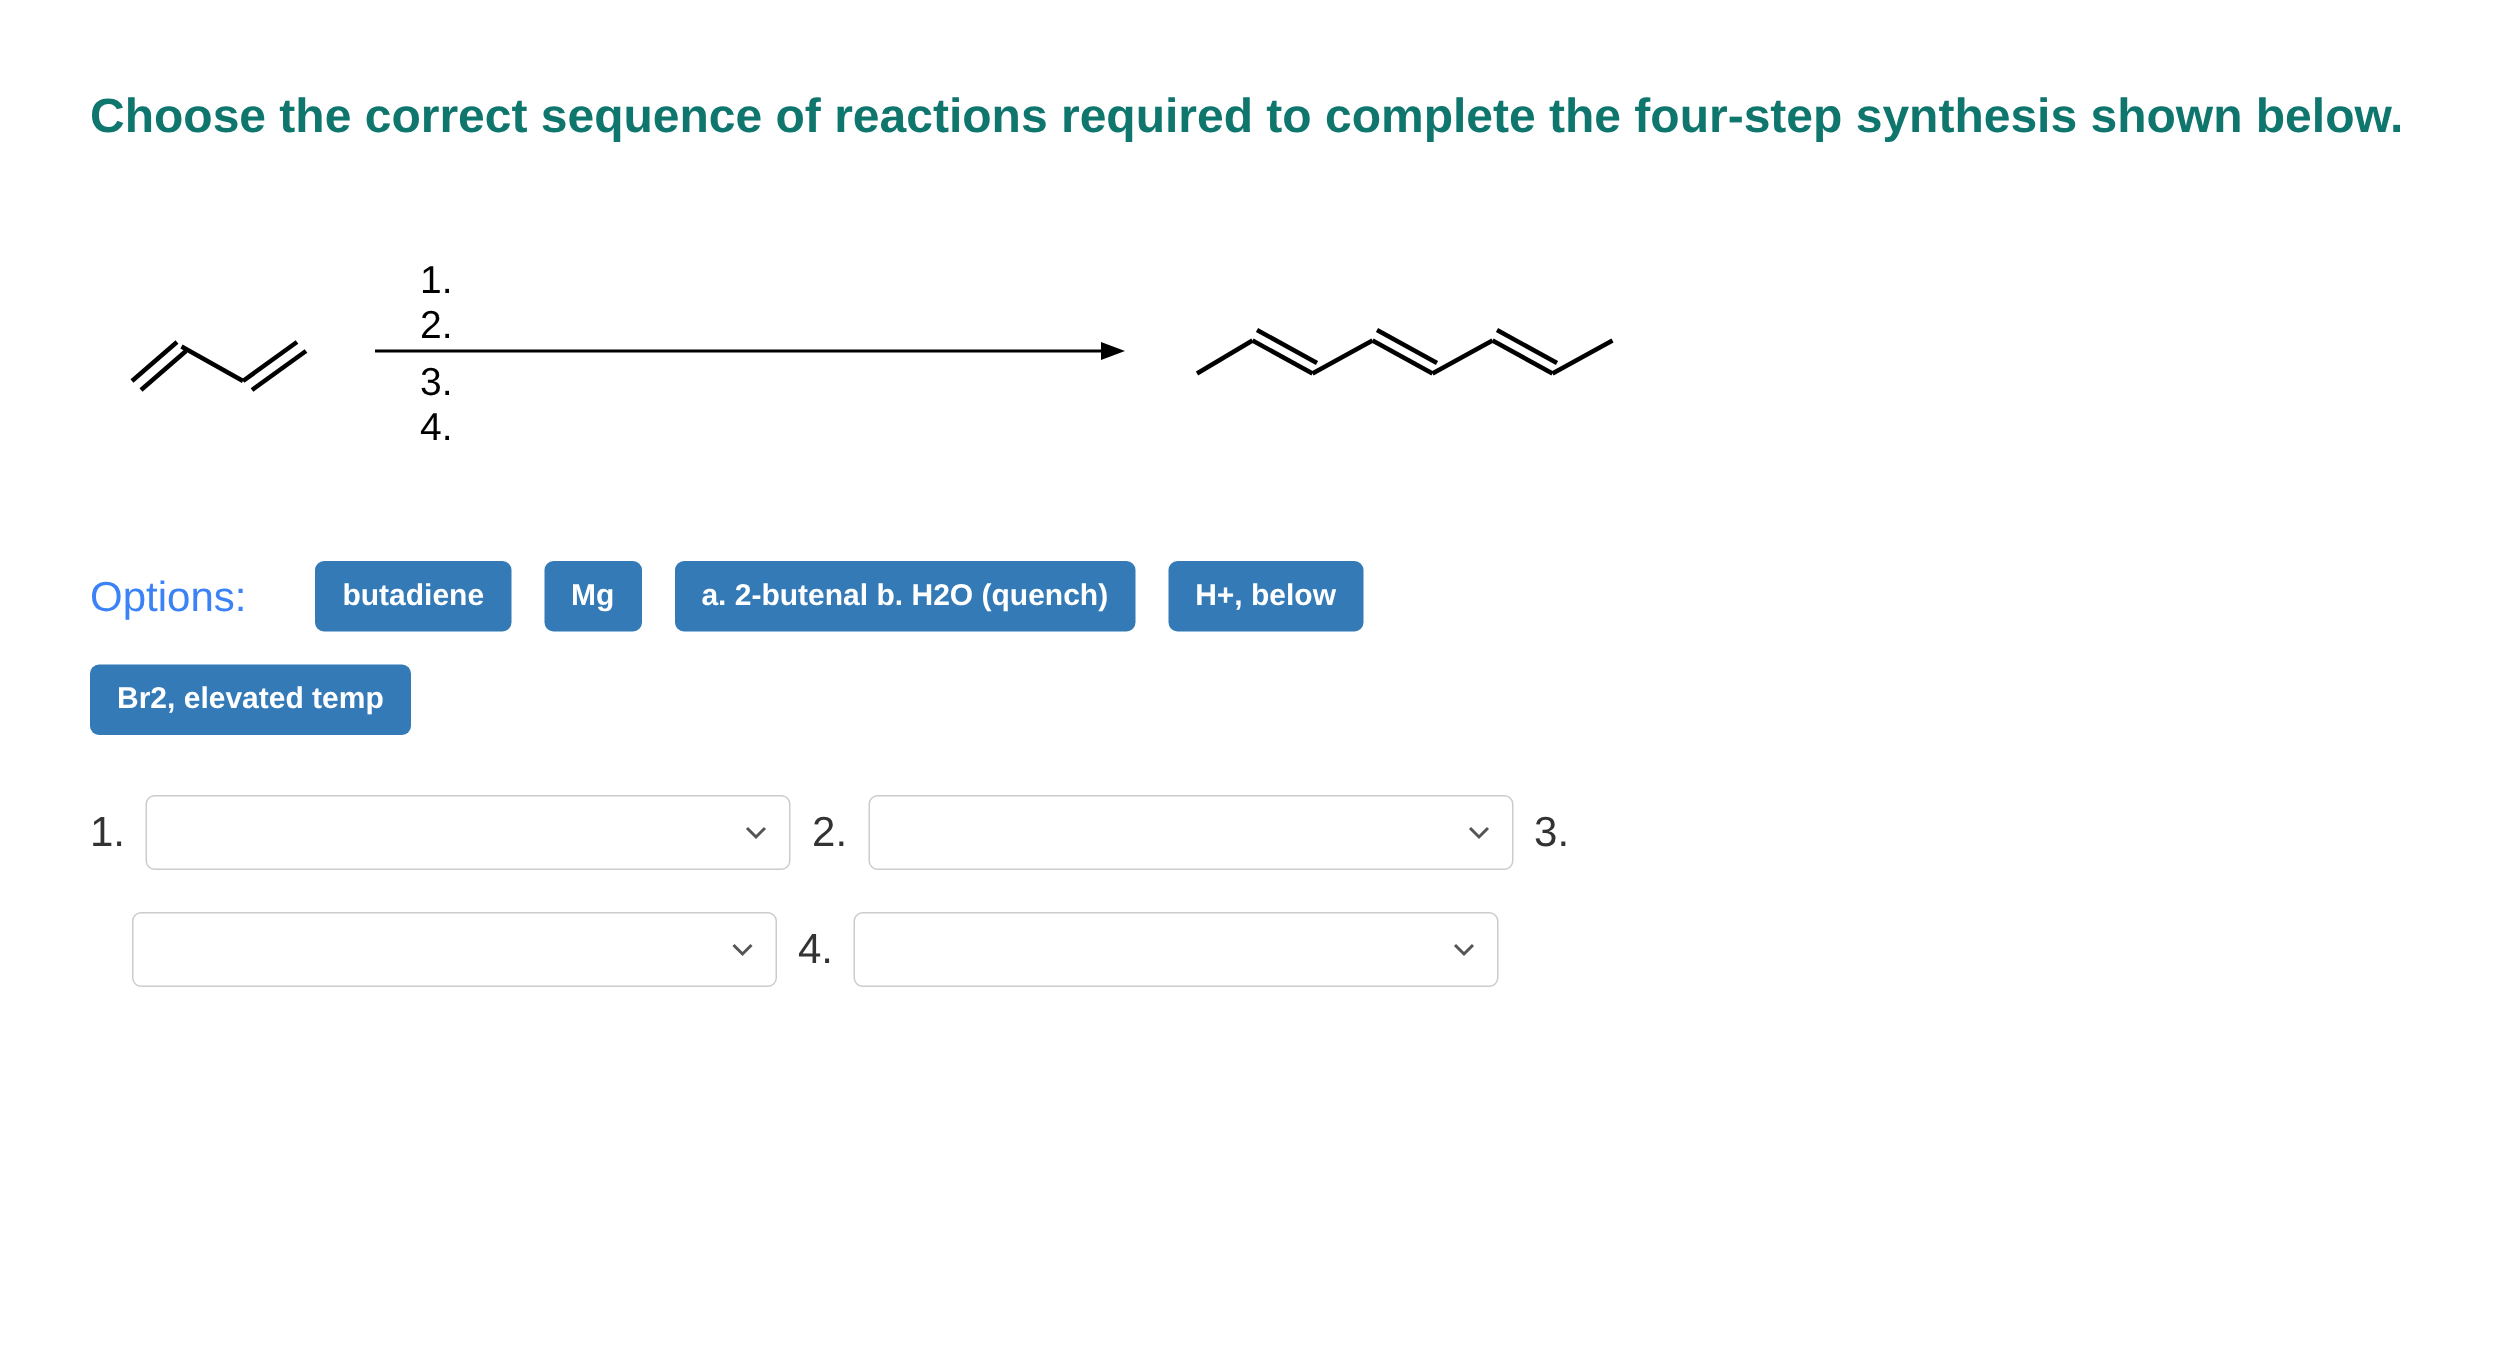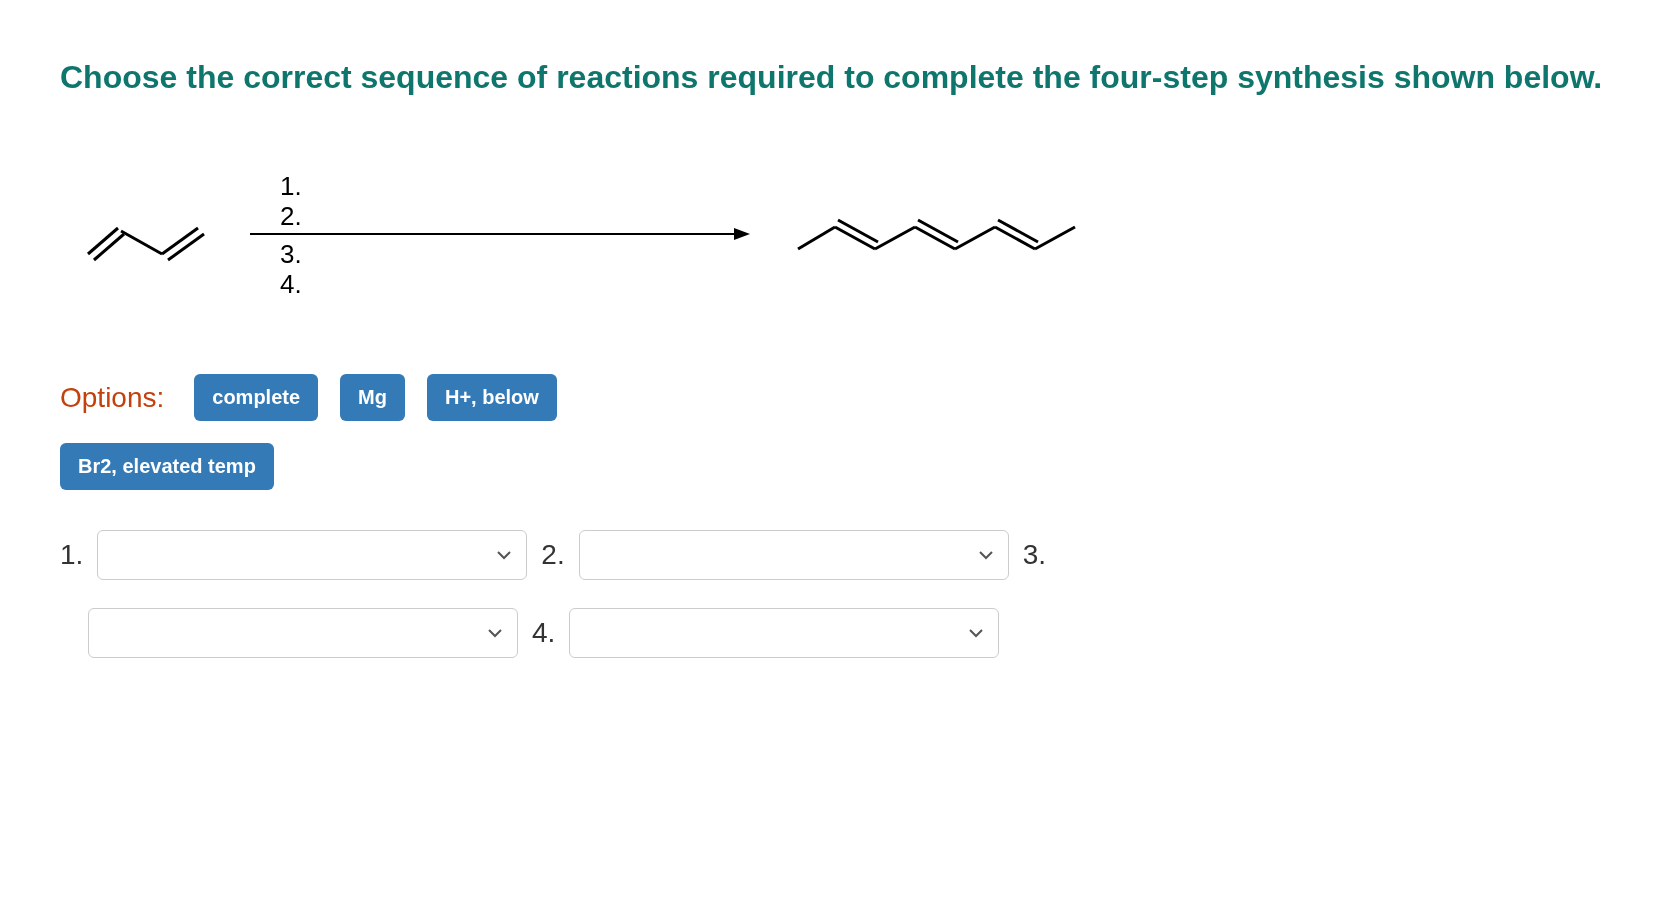--- a/index.html
+++ b/index.html
@@ -64,22 +64,22 @@
   }
   .options-row {
     display: flex;
     flex-wrap: wrap;
     align-items: center;
     gap: 22px;
     margin-bottom: 22px;
   }
   .options-label {
     font-size: 28px;
-    color: #c2410c;
-    margin-right: 8px;
+    color: #3b82f6;
+    margin-right: 24px;
   }
   .option-tag {
     background: #337ab7;
     color: #fff;
     font-size: 20px;
     font-weight: 700;
     padding: 12px 18px;
     border-radius: 6px;
     white-space: nowrap;
   }
@@ -156,22 +156,23 @@
     <path d="M 128 21 L 168 43" stroke="#000" stroke-width="3" fill="none"></path>
     <path d="M 165 50 L 205 28" stroke="#000" stroke-width="3" fill="none"></path>
     <path d="M 205 28 L 245 50" stroke="#000" stroke-width="3" fill="none"></path>
     <path d="M 208 21 L 248 43" stroke="#000" stroke-width="3" fill="none"></path>
     <path d="M 245 50 L 285 28" stroke="#000" stroke-width="3" fill="none"></path>
   </svg>
 </div>
 
 <div class="options-row">
   <span class="options-label">Options:</span>
-  <span class="option-tag">complete</span>
+  <span class="option-tag">butadiene</span>
   <span class="option-tag">Mg</span>
+  <span class="option-tag">a. 2-butenal b. H2O (quench)</span>
   <span class="option-tag">H+, below</span>
 </div>
 <div class="options-row">
   <span class="option-tag">Br2, elevated temp</span>
 </div>
 
 <div class="answer-row">
   <span class="answer-label">1.</span>
   <div class="answer-select">
     <svg class="chevron" viewBox="0 0 16 16">

